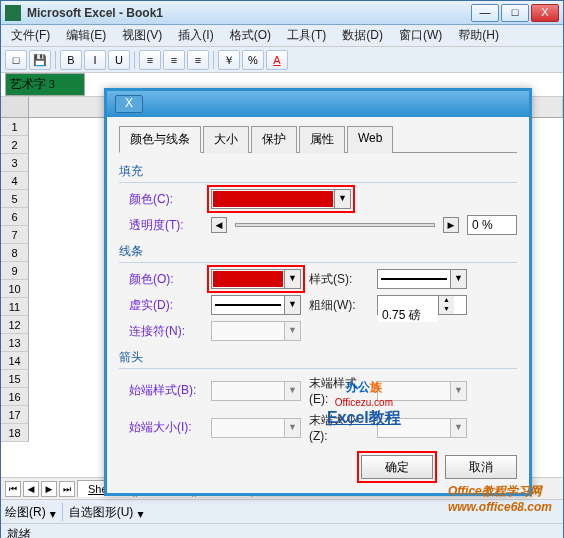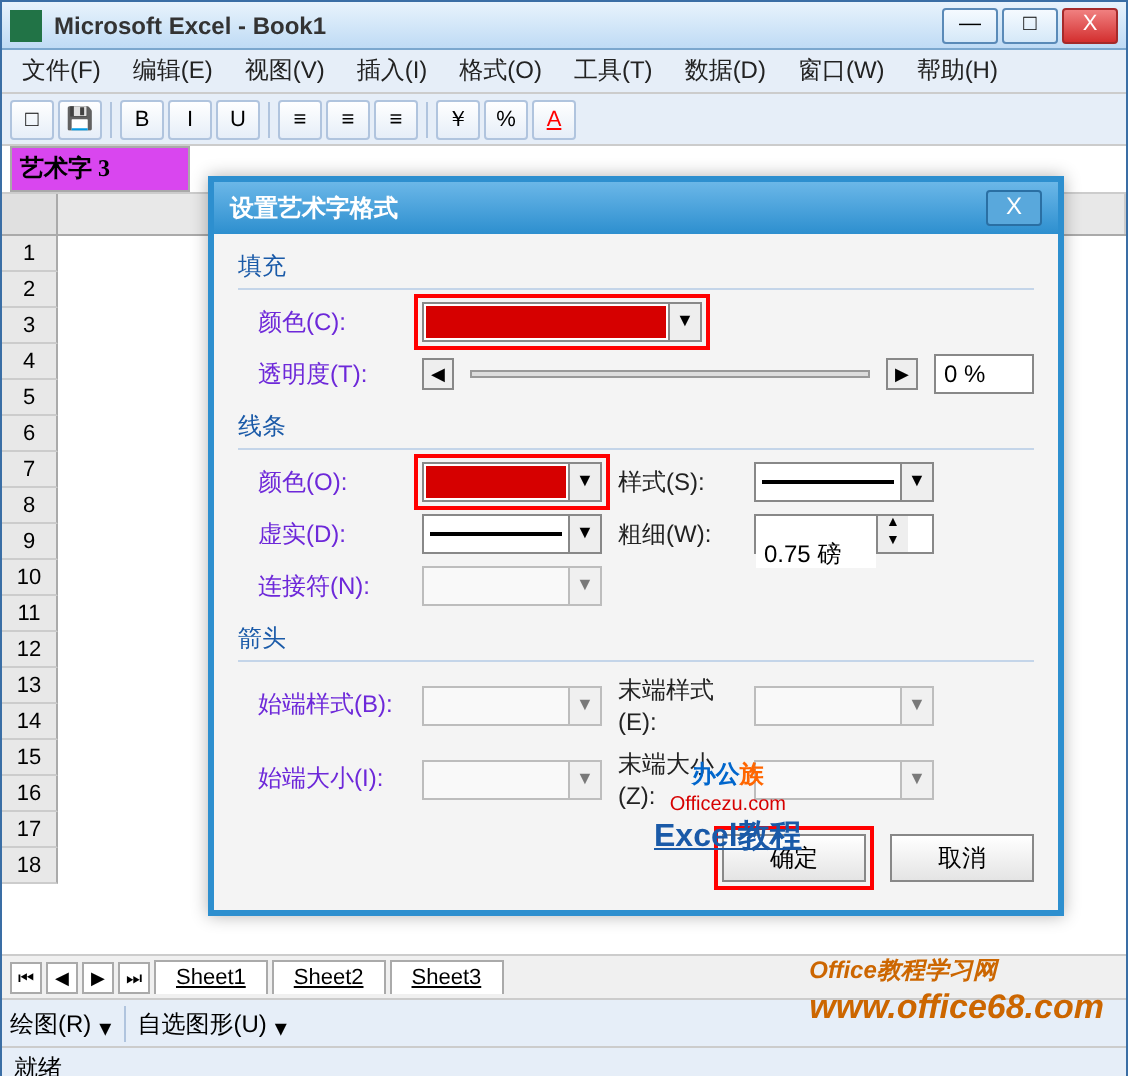--- a/index.html
+++ b/index.html
@@ -10,21 +10,21 @@
     .titlebar .title { font-weight: bold; color: #333; flex: 1; }
     .win-btns { display: flex; gap: 2px; }
     .win-btn { width: 28px; height: 18px; border: 1px solid #5a8ab8; background: linear-gradient(#f5faff,#d5e8f8); border-radius: 2px; text-align: center; line-height: 14px; font-size: 11px; cursor: pointer; }
     .win-btn.close { background: linear-gradient(#f08080,#d32f2f); color: #fff; border-color: #a52a2a; }
     .menubar { background: #e6eef8; padding: 2px 4px; display: flex; gap: 4px; border-bottom: 1px solid #ccc; height: 22px; align-items: center; }
     .menu-item { padding: 2px 6px; cursor: pointer; color: #222; }
     .toolbar { background: #e6eef8; padding: 2px 4px; display: flex; gap: 2px; align-items: center; border-bottom: 1px solid #ccc; height: 26px; }
     .tb-btn { width: 22px; height: 20px; border: 1px solid #b0c4de; background: linear-gradient(#fff,#e6eef8); border-radius: 2px; text-align: center; line-height: 18px; font-size: 11px; cursor: pointer; }
     .tb-sep { width: 1px; height: 18px; background: #b0c4de; margin: 0 2px; }
     .namebox-row { background: #fff; padding: 2px 4px; display: flex; align-items: center; border-bottom: 1px solid #ccc; height: 24px; }
-    .namebox { width: 90px; border: 1px solid #a9a9a9; padding: 2px 4px; font-family: SimSun; background: #d946ef; font-weight: bold; }
+    .namebox { width: 80px; border: 1px solid #a9a9a9; padding: 2px 4px; font-family: SimSun; background: #15803d; }
     .grid-area { position: relative; background: #fff; height: 380px; }
     .col-header { display: flex; background: #e8e8e8; border-bottom: 1px solid #aaa; }
     .corner { width: 28px; height: 20px; background: #e0e0e0; border-right: 1px solid #aaa; }
     .col-h { flex: 1; min-width: 72px; border-right: 1px solid #ccc; text-align: center; line-height: 20px; background: #e8e8e8; }
     .rows { display: flex; }
     .row-headers { display: flex; flex-direction: column; }
     .row-h { width: 28px; height: 18px; background: #e8e8e8; border-bottom: 1px solid #ccc; border-right: 1px solid #aaa; text-align: center; line-height: 18px; font-size: 11px; }
     .sheet-tabs { background: #f0f0f0; padding: 2px 4px; display: flex; align-items: center; gap: 2px; border-top: 1px solid #ccc; height: 22px; }
     .sheet-tab { padding: 2px 10px; background: #fff; border: 1px solid #aaa; border-bottom: none; font-size: 11px; cursor: pointer; text-decoration: underline; }
     .nav-btn { width: 16px; height: 16px; border: 1px solid #aaa; background: #fff; font-size: 9px; text-align: center; line-height: 14px; cursor: pointer; }
@@ -166,24 +166,30 @@
     <span>▾</span>
   </div>
 
   <div class="statusbar">
     <span>就绪</span>
   </div>
 </div>
 
 <div class="dialog">
   <div class="dlg-title">
-    <span>设置艺术字格式</span>
     <div class="dlg-close">X</div>
   </div>
   <div class="dlg-body">
+    <div class="tabs">
+      <div class="tab active">颜色与线条</div>
+      <div class="tab">大小</div>
+      <div class="tab">保护</div>
+      <div class="tab">属性</div>
+      <div class="tab">Web</div>
+    </div>
 
     <div class="fieldset">
       <div class="fieldset-label">填充</div>
       <div class="form-row">
         <span class="form-label">颜色(C):</span>
         <span class="redbox">
           <div class="color-combo big">
             <div class="color-swatch red"></div>
             <div class="combo-arrow">▼</div>
           </div>
@@ -278,14 +284,14 @@
 
     <div class="dlg-buttons">
       <button class="btn primary">确定</button>
       <button class="btn">取消</button>
     </div>
   </div>
 </div>
 
 <div class="watermark">
   <div>Office教程学习网</div>
-  <div style="font-size:17px;color:#cc6600">www.office68.com</div>
+  <div style="font-size:12px;color:#cc6600">www.office68.com</div>
 </div>
 
 </body></html>

